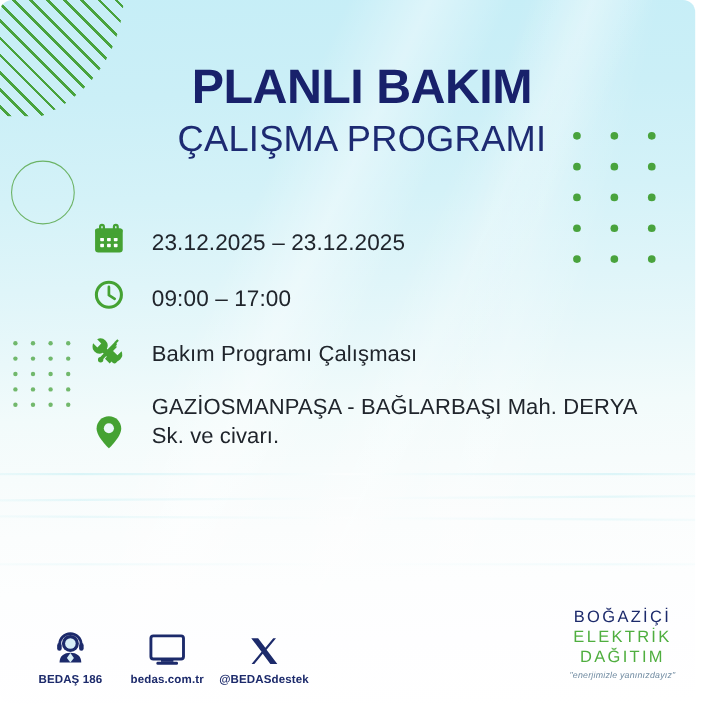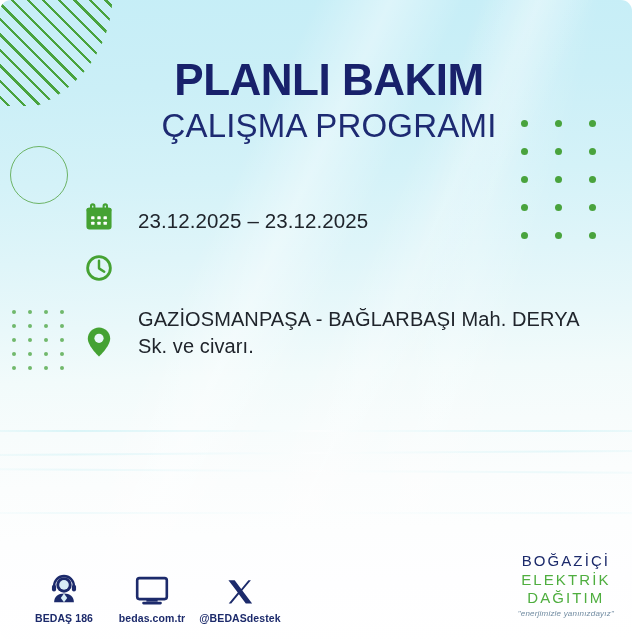--- a/index.html
+++ b/index.html
@@ -307,22 +307,37 @@
       <span class="txt">23.12.2025 – 23.12.2025</span>
     </div>
 
     <div class="info-row row-time">
       <span class="ico">
         <svg width="28" height="28" viewBox="0 0 32 32" aria-hidden="true">
           <circle cx="16" cy="16" r="13" fill="none" stroke="#45a233" stroke-width="3.2"></circle>
           <path d="M16 7.8 L16 16.4 L22 20.2" fill="none" stroke="#45a233" stroke-width="2.8" stroke-linecap="round" stroke-linejoin="round"></path>
         </svg>
       </span>
-    </div>
-
+      <span class="txt">09:00 – 17:00</span>
+    </div>
+
+    <div class="info-row row-work">
+      <span class="ico">
+        <svg width="30" height="30" viewBox="0 0 32 32" aria-hidden="true">
+          <g stroke="#45a233" stroke-width="3.4" stroke-linecap="round">
+            <line x1="7.5" y1="24.5" x2="22" y2="9.5"></line>
+          </g>
+          <path d="M24.2 4.6 L21.2 7.6 L22.6 9.2 L25.6 6.2 Z" fill="#45a233"></path>
+          <path d="M26.5 5.5 a7.2 7.2 0 0 0 -9.6 9.3 l-2.2 2.2 l4.6 4.6 l2.2 -2.2 a7.2 7.2 0 0 0 9.3 -9.6 l-4 4 l-4.3 -4.3 z" fill="#45a233" transform="translate(-2.5,6.5) rotate(0)"></path>
+          <circle cx="8" cy="24.6" r="2.6" fill="#45a233"></circle>
+          <path d="M4.6 4.6 a7 7 0 0 1 9.4 9.4 l9.6 9.6 a2.8 2.8 0 0 1 -3.9 3.9 l-9.6 -9.6 a7 7 0 0 1 -9.4 -9.4 l4.1 4.1 l3.8 -3.8 z" fill="#45a233"></path>
+        </svg>
+      </span>
+      <span class="txt">Bakım Programı Çalışması</span>
+    </div>
 
     <div class="info-row row-loc">
       <span class="ico">
         <svg width="28" height="32" viewBox="0 0 26 32" aria-hidden="true">
           <path d="M13 1.4 C6.8 1.4 1.8 6.4 1.8 12.6 C1.8 20.4 13 30.6 13 30.6 C13 30.6 24.2 20.4 24.2 12.6 C24.2 6.4 19.2 1.4 13 1.4 Z" fill="#45a233"></path>
           <circle cx="13" cy="12.3" r="4.6" fill="#eaf7f9"></circle>
         </svg>
       </span>
       <span class="txt">GAZİOSMANPAŞA - BAĞLARBAŞI Mah. DERYA Sk. ve civarı.</span>
     </div>

